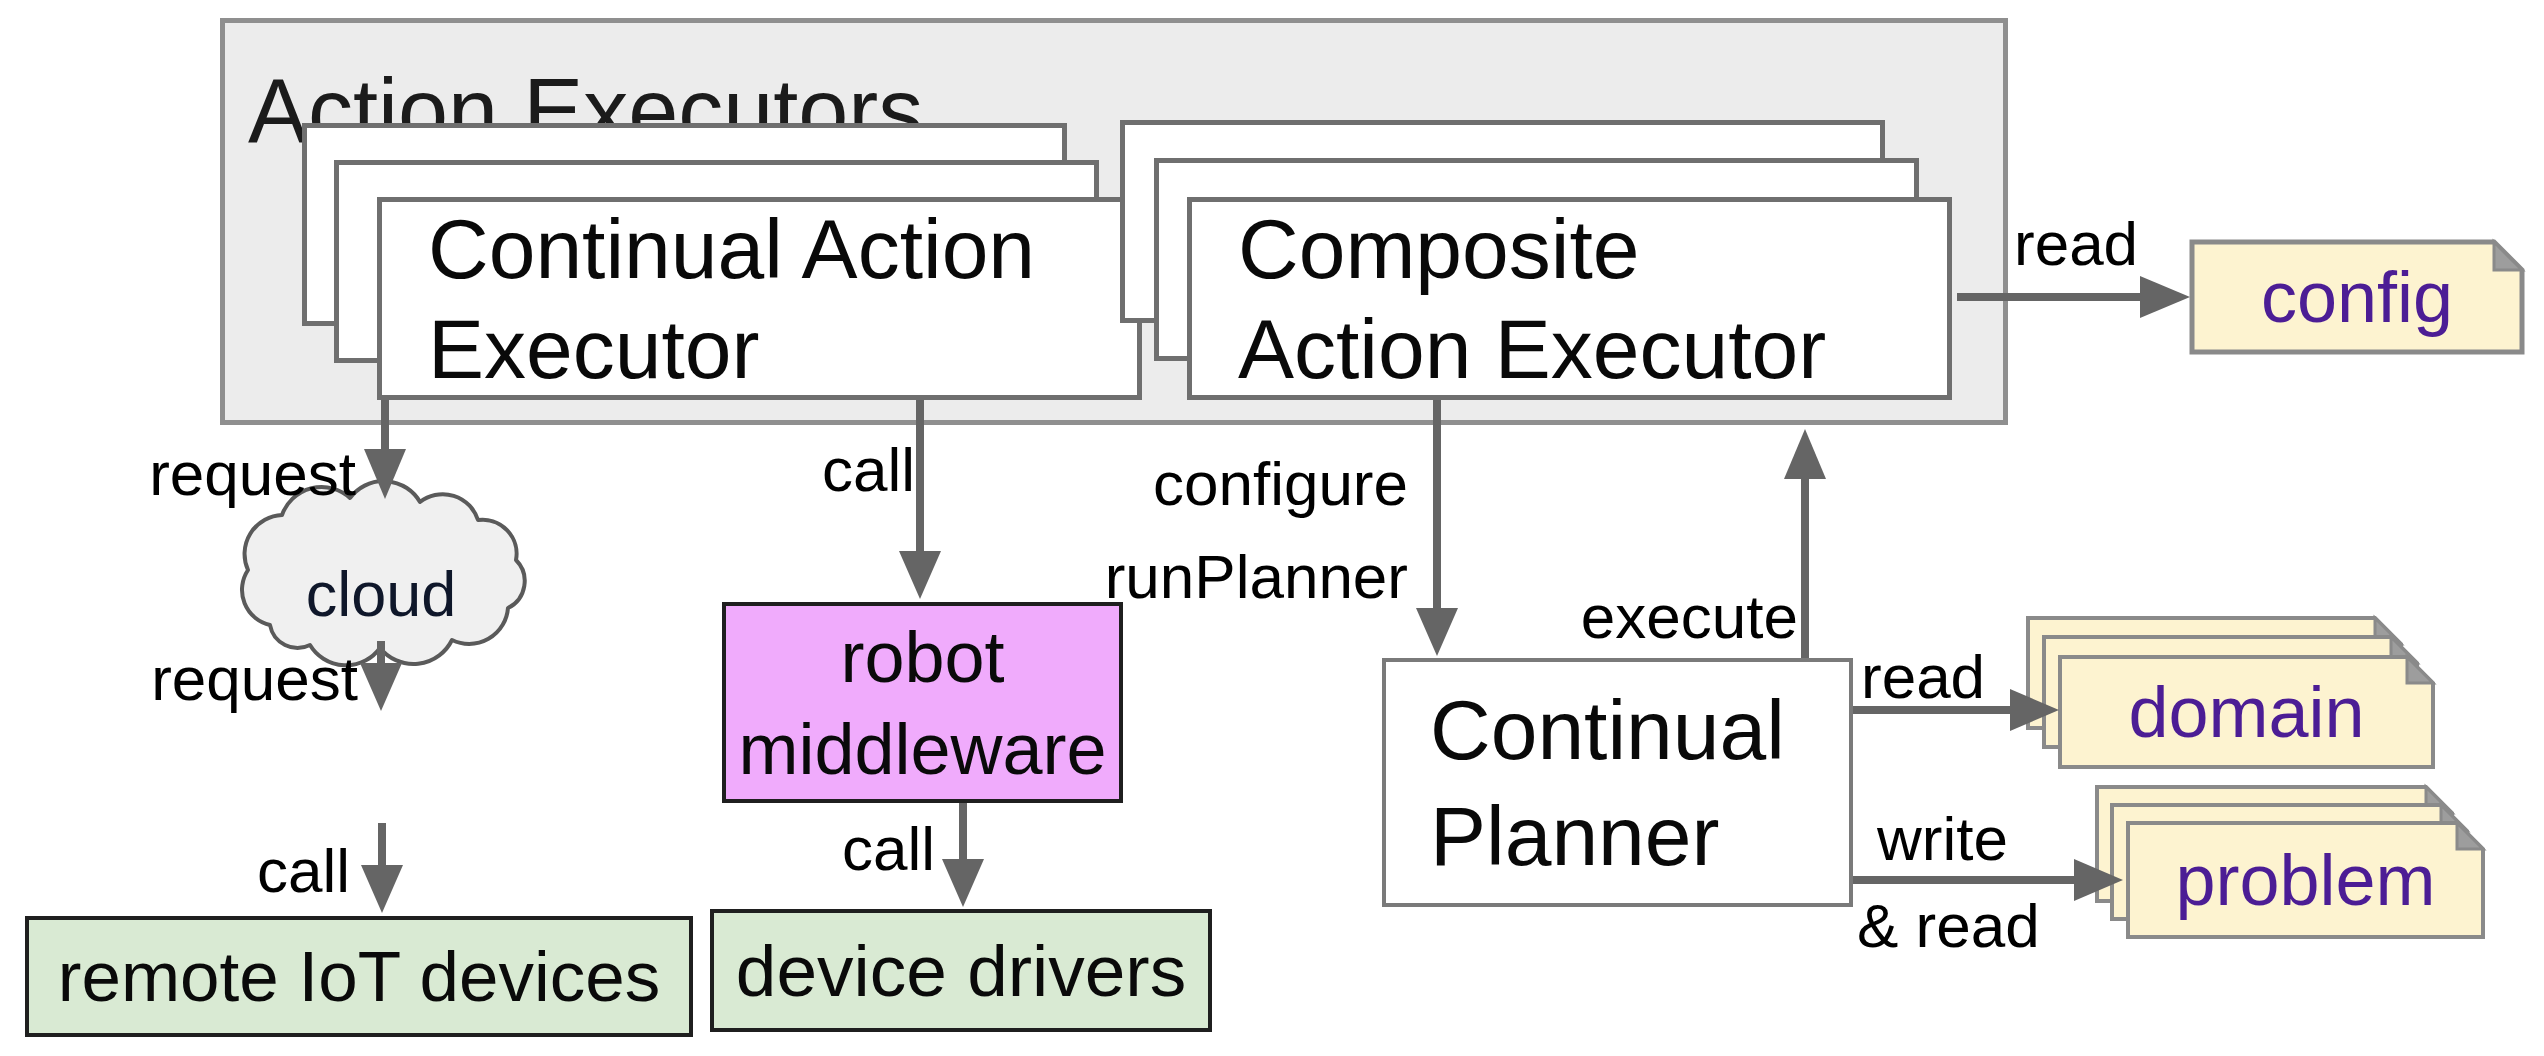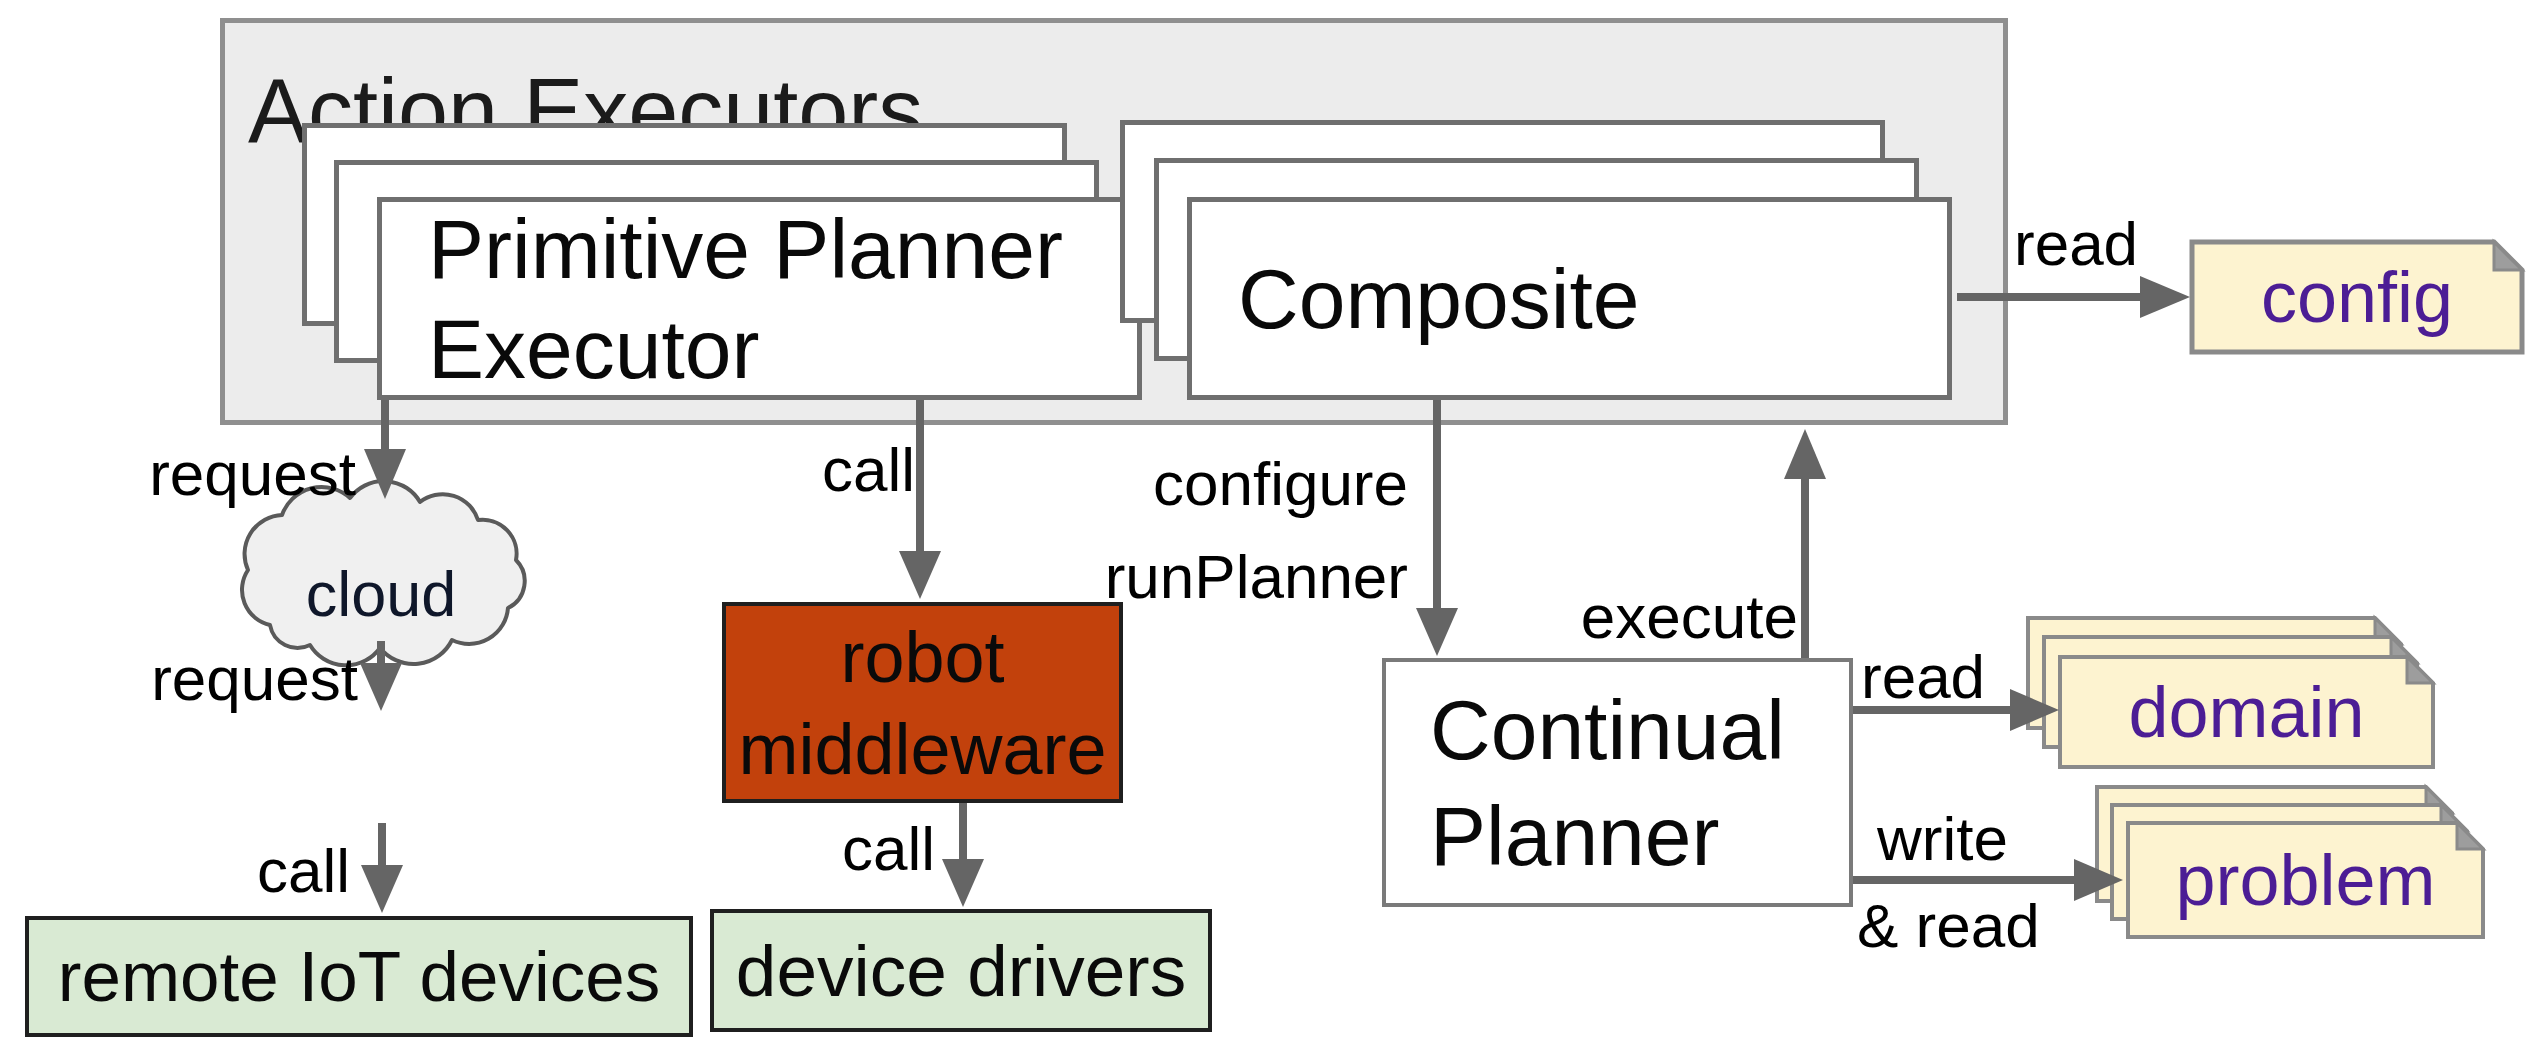--- a/index.html
+++ b/index.html
@@ -22,21 +22,21 @@
   }
   .exec-front{
     display:flex;flex-direction:column;justify-content:center;
     padding-left:46px;font-size:84px;line-height:100px;color:#090909;
   }
   
   .node-box{
     display:flex;flex-direction:column;align-items:center;justify-content:center;
     box-sizing:border-box;text-align:center;color:#0a0a0a;
   }
-  .blue{background:#c2410c;border:4px solid #1f1f1f;}
+  .blue{background:#f0abfc;border:4px solid #1f1f1f;}
   .green{background:#d9ead3;border:4px solid #1f1f1f;}
   .planner{
     background:#ffffff;border:4px solid #7a7a7a;box-sizing:border-box;
     display:flex;flex-direction:column;justify-content:center;
     padding-left:44px;font-size:84px;line-height:106px;color:#090909;
   }
   .edge-label{
     font-size:62px;line-height:1.06;color:#000;white-space:nowrap;
   }
   .right{text-align:right;}
@@ -53,28 +53,29 @@
 <body>
 
 <div class="canvas">
 
   <div class="abs group-box" style="left:220px;top:18px;width:1788px;height:407px;"></div>
   <div class="abs group-title" style="left:248px;top:42px;">Action Executors</div>
 
   <div class="abs white-box" style="left:302px;top:123px;width:765px;height:203px;"></div>
   <div class="abs white-box" style="left:334px;top:160px;width:765px;height:203px;"></div>
   <div class="abs white-box exec-front" style="left:377px;top:197px;width:765px;height:203px;">
-    <span>Primitive Planner</span>
+    <span>Continual Action</span>
     <span>Executor</span>
   </div>
 
   <div class="abs white-box" style="left:1120px;top:120px;width:765px;height:203px;"></div>
   <div class="abs white-box" style="left:1154px;top:158px;width:765px;height:203px;"></div>
   <div class="abs white-box exec-front" style="left:1187px;top:197px;width:765px;height:203px;">
     <span>Composite</span>
+    <span>Action Executor</span>
   </div>
 
   <svg class="layer" width="2544" height="1056" viewBox="0 0 2544 1056">
 
     <g>
       <path d="M 270 625
                a 36 36 0 0 1 -22 -55
                a 39 39 0 0 1 34 -55
                a 42 42 0 0 1 68 -17
                a 42 42 0 0 1 70 4

